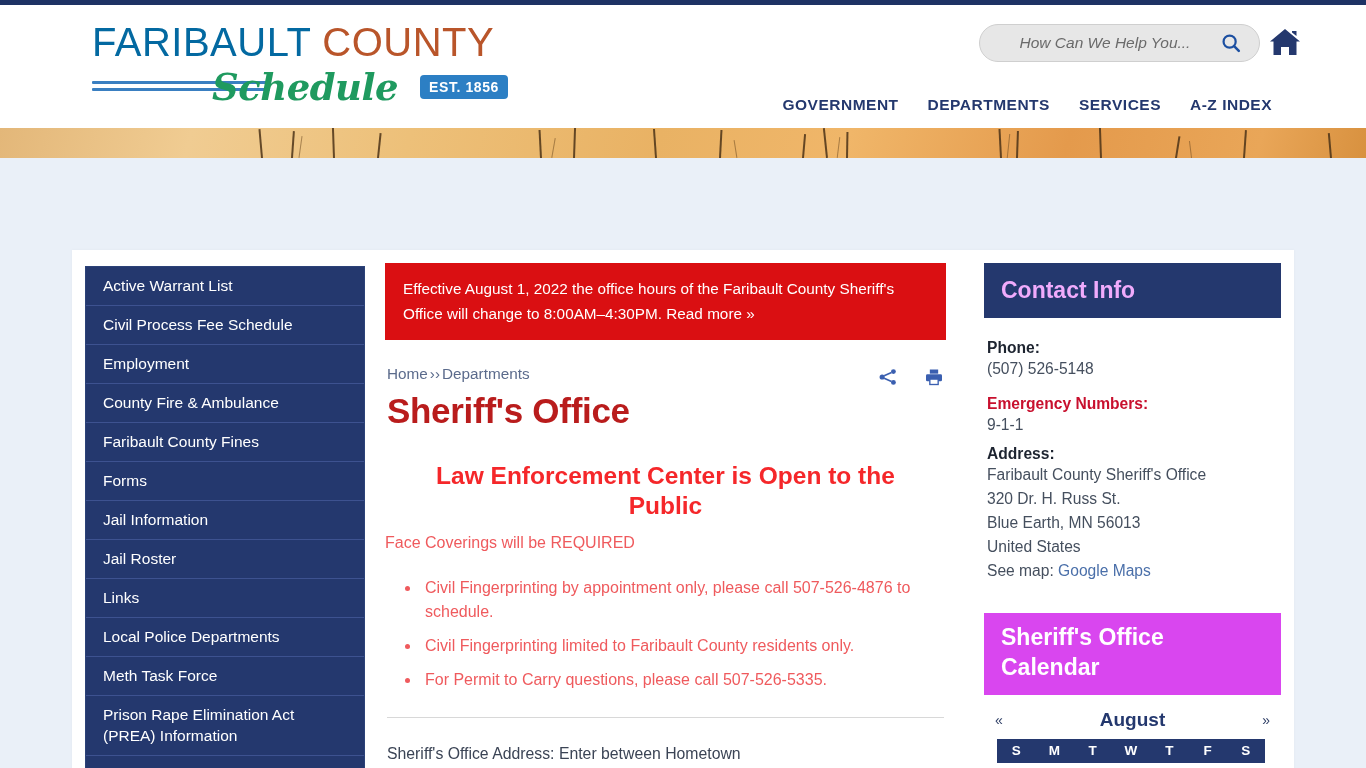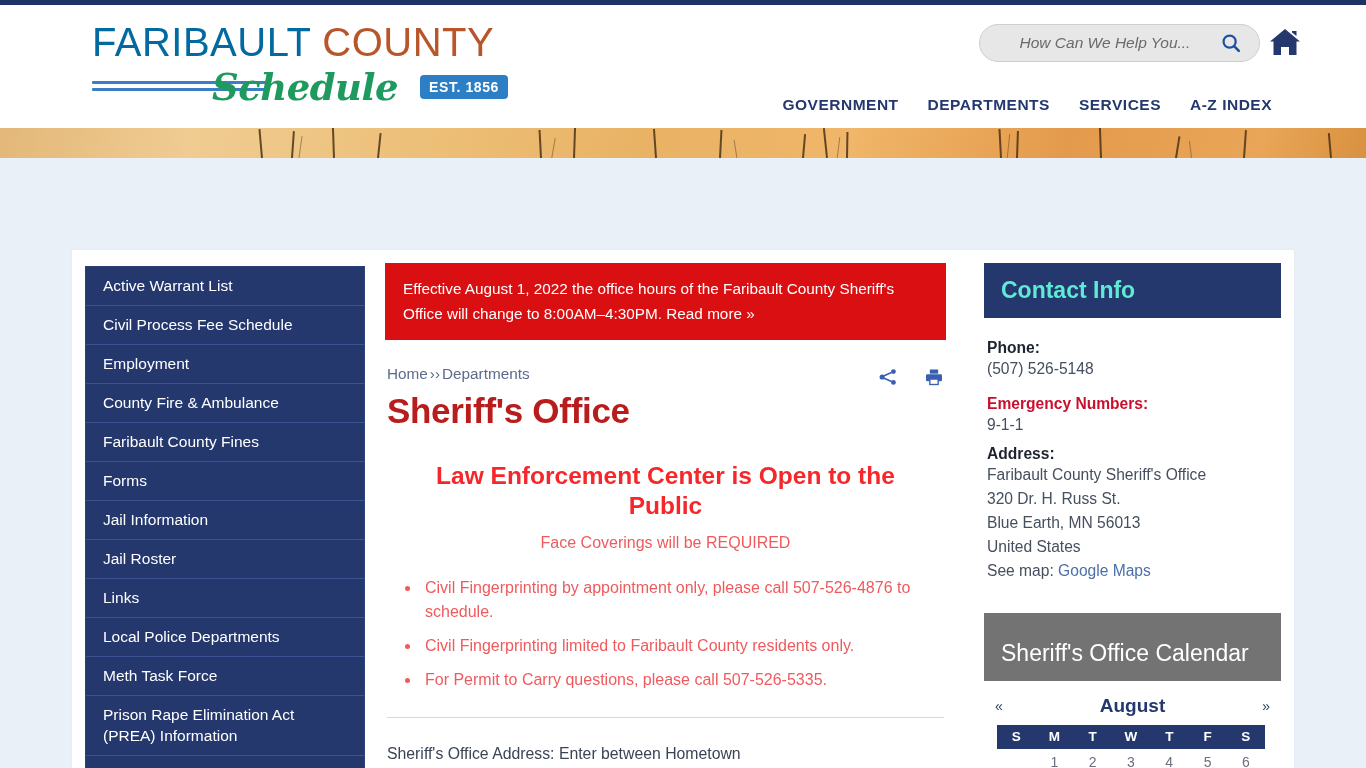--- a/index.html
+++ b/index.html
@@ -249,21 +249,21 @@
     color: #f5272a;
     font-size: 24.5px;
     font-weight: 700;
     line-height: 30px;
     text-align: center;
     margin: 30px 22px 0 22px;
   }
   .subred {
     color: #ef5a5d;
     font-size: 16px;
-    text-align: center;
+    text-align: left;
     margin-top: 13px;
   }
   ul.redlist {
     margin: 24px 0 0 36px;
     color: #ef5a5d;
     font-size: 16px;
     line-height: 24px;
   }
   ul.redlist li { margin-bottom: 10px; padding-left: 4px; }
   hr.divider {
@@ -280,40 +280,40 @@
   }
 
   
   .rightcol {
     width: 330px;
     flex: 0 0 330px;
     padding: 13px 13px 0 20px;
   }
   .panel-head {
     background: #24386e;
-    color: #5eead4;
+    color: #f0abfc;
     font-size: 23px;
     font-weight: 700;
     line-height: 30px;
     padding: 12px 17px 13px 17px;
   }
   .panel-body { padding: 13px 3px 0 3px; }
   .ci-label { font-size: 15.6px; font-weight: 700; color: #1d2430; margin-top: 8px; }
   .ci-label.emerg { color: #c8102e; margin-top: 14px; }
   .ci-value { font-size: 15.6px; color: #454f5e; line-height: 24px; }
   .ci-value a { color: #4a6fa9; text-decoration: none; }
 
   .calpanel { margin-top: 30px; }
   .cal-head {
-    background: #737373;
+    background: #d946ef;
     color: #fff;
     font-size: 23px;
-    font-weight: 400;
+    font-weight: 700;
     line-height: 30px;
-    padding: 25px 17px 13px 17px;
+    padding: 9px 17px 13px 17px;
   }
   .cal-nav {
     display: flex;
     align-items: center;
     justify-content: space-between;
     padding: 14px 11px 8px 11px;
   }
   .cal-nav .arrow { color: #2f3f66; font-size: 14px; cursor: pointer; }
   .cal-nav .month { color: #24386e; font-size: 19px; font-weight: 700; }
   table.cal { width: 268px; margin-left: 13px; border-collapse: collapse; }

